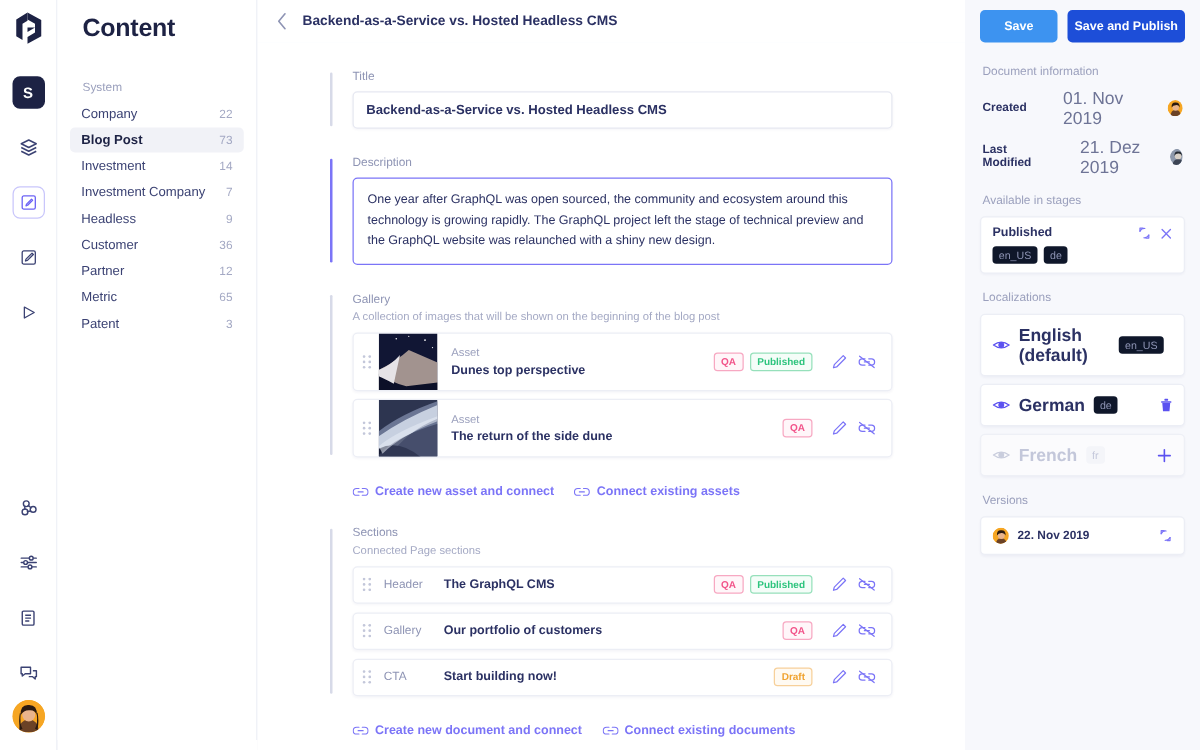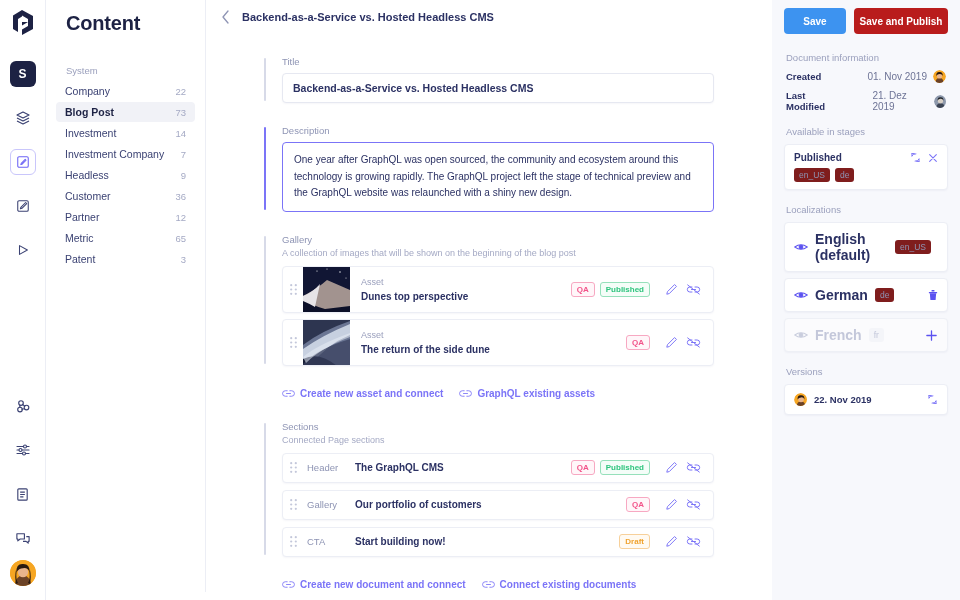--- a/index.html
+++ b/index.html
@@ -141,39 +141,39 @@
   }
 
   
   .rightpanel {
     width: 188px; flex: 0 0 188px; height: 600px; background: #f7f8fc;
     padding: 0 12px;
   }
   .rp-actions { display: flex; gap: 8px; padding-top: 8px; padding-bottom: 12px; }
   .btn { border: none; border-radius: 4px; font-size: 10px; font-weight: bold; color: #fff; height: 26px; cursor: pointer; font-family: inherit; }
   .btn.save { background: #3d93f0; width: 62px; }
-  .btn.publish { background: #b91c1c; flex: 1; }
+  .btn.publish { background: #1d4ed8; flex: 1; }
 
   .rp-section-title { font-size: 9.5px; color: #9ba0bd; margin: 6px 0 7px 2px; }
   .rp-kv { display: flex; align-items: center; justify-content: space-between; margin-bottom: 7px; padding: 0 2px; gap: 29px; }
   .rp-kv .k { font-size: 9.5px; font-weight: bold; color: #2b3163; }
-  .rp-kv .v { display: flex; align-items: center; gap: 6px; font-size: 10px; color: #6e7496; }
+  .rp-kv .v { display: flex; align-items: center; gap: 6px; font-size: 14px; color: #6e7496; }
   .mini-av { width: 13px; height: 13px; border-radius: 50%; overflow: hidden; display: block; }
 
   .card {
     background: #ffffff; border: 1px solid #eceef5; border-radius: 4px;
     padding: 7px 9px; margin-bottom: 6px;
     box-shadow: 0 1px 2px rgba(30,38,90,0.04);
   }
   .card.muted { background: #fbfbfd; border-color: #eef0f6; }
   .card-head { display: flex; align-items: center; justify-content: space-between; }
   .card-title { font-size: 10px; font-weight: bold; color: #2b3163; }
   .card-icons { display: flex; align-items: center; gap: 7px; color: #7b74f7; }
   .chips { display: flex; gap: 5px; margin-top: 5px; }
-  .chip { font-size: 8.5px; color: #8e94b4; background: #7f1d1d; border-radius: 3px; padding: 2px 5px; }
+  .chip { font-size: 8.5px; color: #8e94b4; background: #0f172a; border-radius: 3px; padding: 2px 5px; }
   .chip.pale { color: #c3c7da; background: #f4f5f9; }
 
   .loc-row { display: flex; align-items: center; gap: 7px; }
   .loc-name { font-size: 14px; font-weight: bold; color: #2b3163; }
   .loc-name.off { color: #c3c7da; }
   .loc-spacer { flex: 1; }
 
   .ver-row { display: flex; align-items: center; gap: 7px; }
   .ver-date { font-size: 9.5px; font-weight: bold; color: #2b3163; flex: 1; }
 
@@ -463,21 +463,21 @@
             <span>Create new asset and connect</span>
           </div>
           <div class="link">
             <span>
               <svg width="13" height="9" viewBox="0 0 18 12" fill="none" stroke="#7b74f7" stroke-width="1.2" stroke-linecap="round">
                 <path d="M7.2 2.2 H4.6 A3.8 3.8 0 0 0 4.6 9.8 H7.2"></path>
                 <path d="M10.8 2.2 H13.4 A3.8 3.8 0 0 1 13.4 9.8 H10.8"></path>
                   <path d="M6.2 6 H11.8"></path>
               </svg>
             </span>
-            <span>GraphQL existing assets</span>
+            <span>Connect existing assets</span>
           </div>
         </div>
 
         <div class="field" style="margin-top:22px;">
           <div class="field-label">Sections</div>
           <div class="field-sub">Connected Page sections</div>
 
           <div class="row-card short" style="margin-bottom:7px;">
             <div class="grip">
               <svg width="7" height="11" viewBox="0 0 7 11" fill="#c3c7da">

